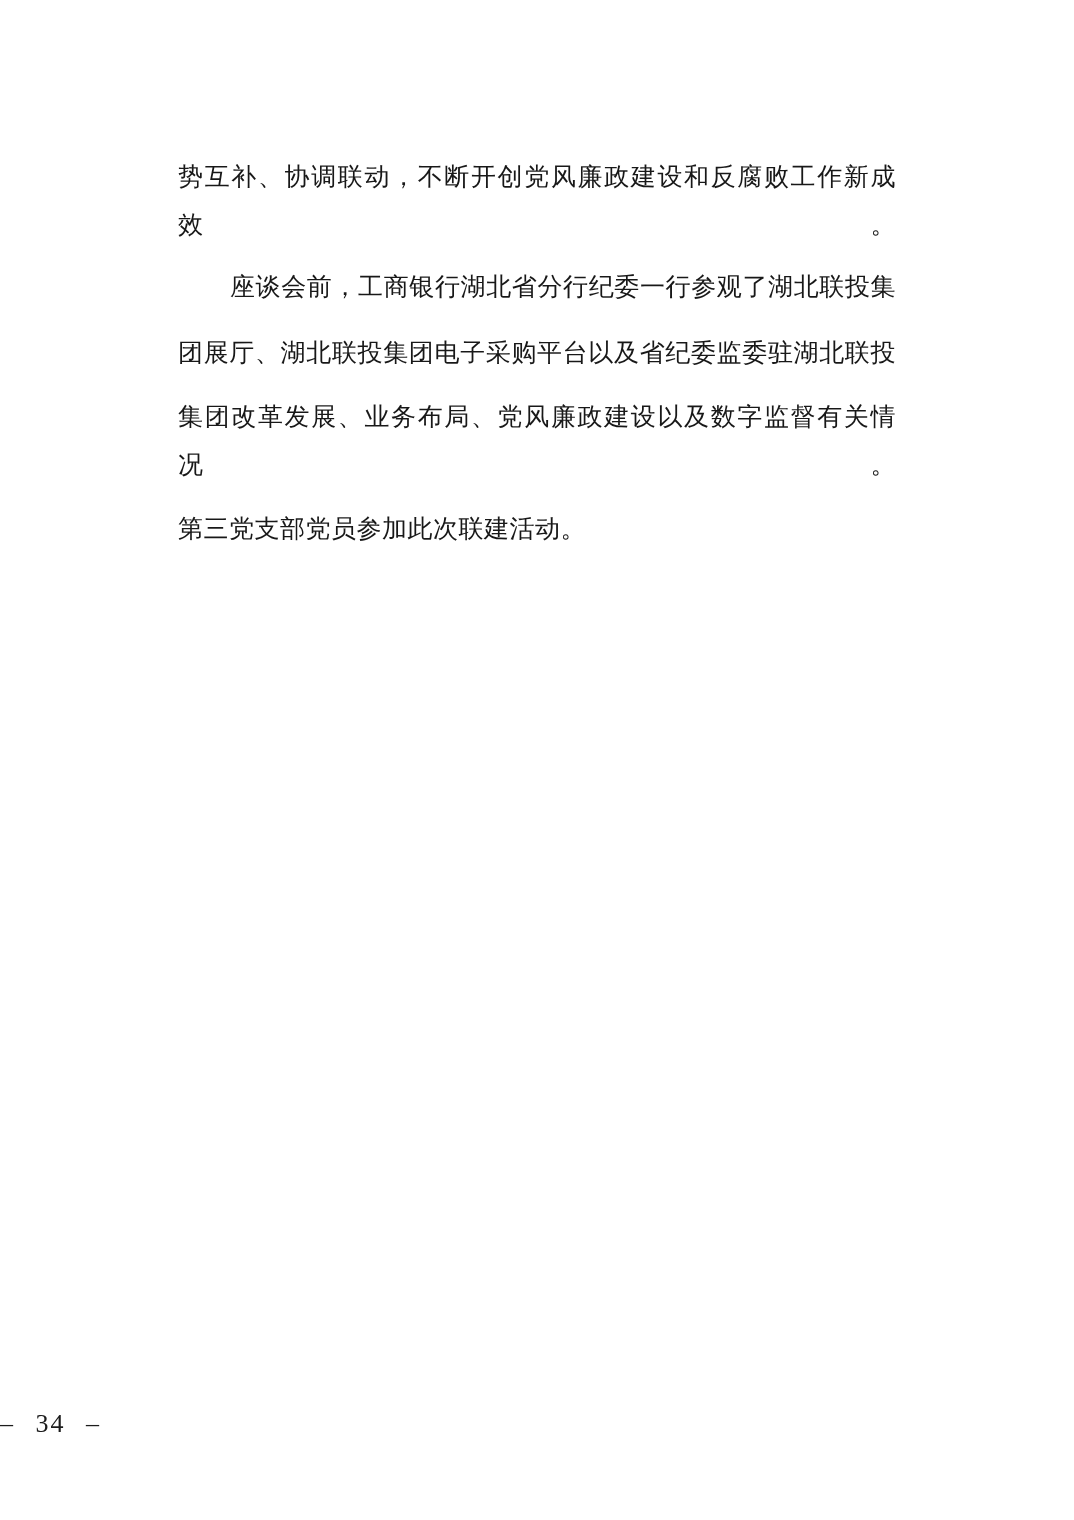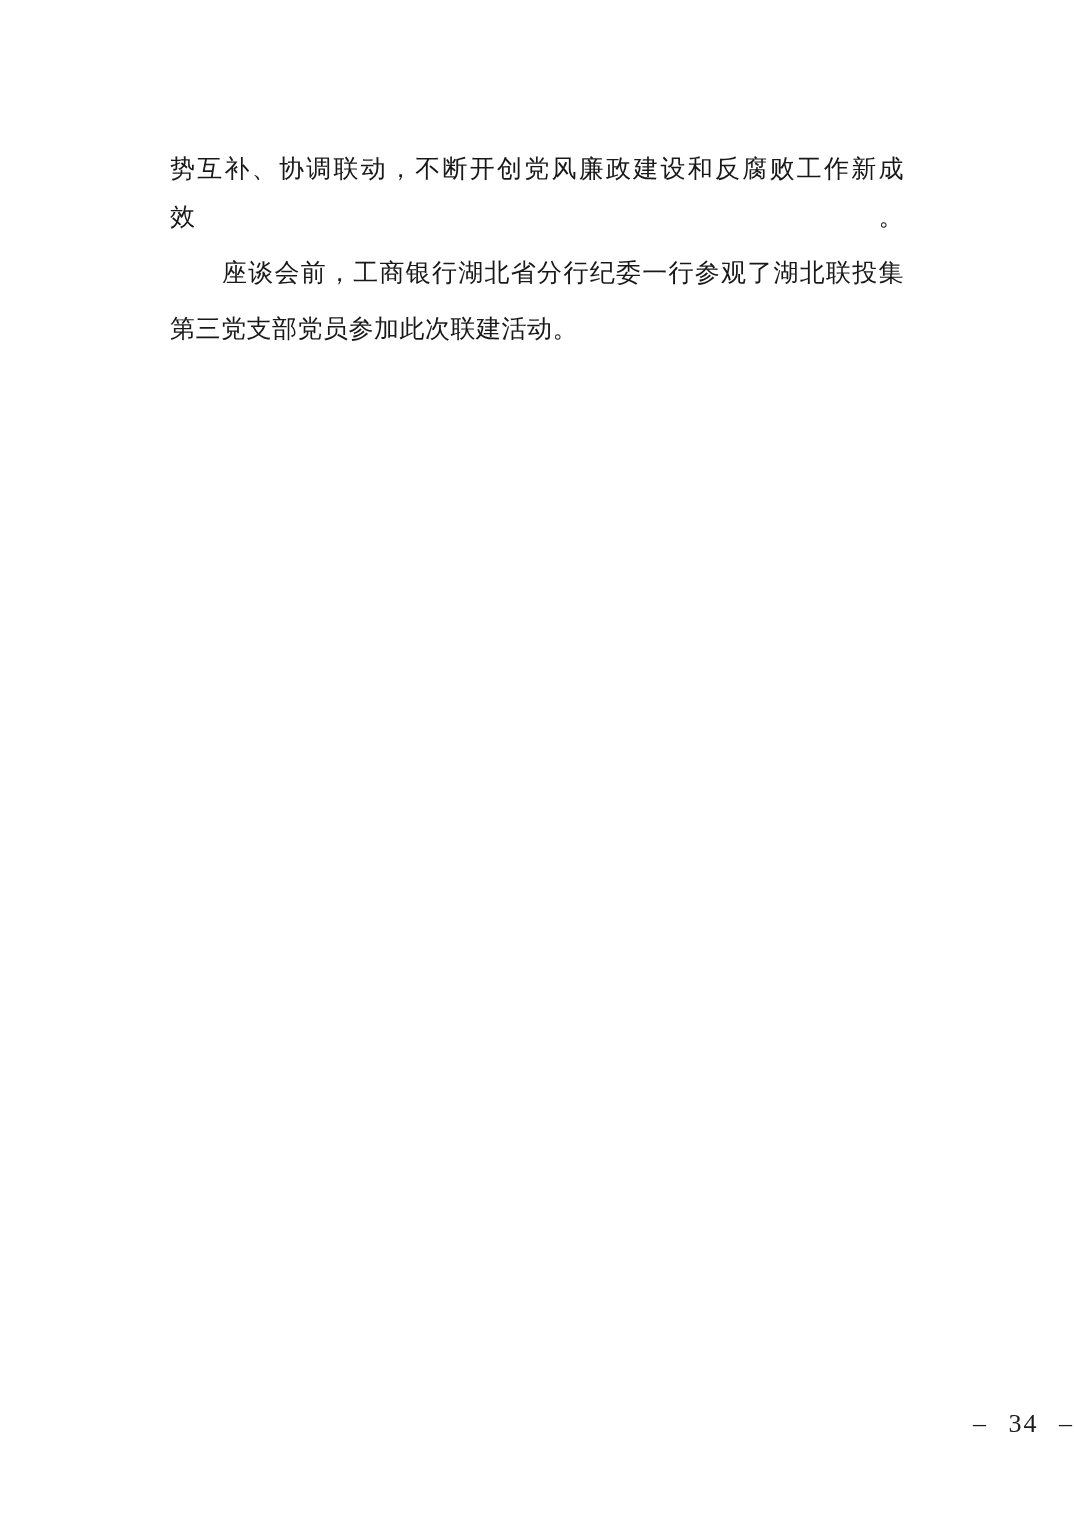--- a/index.html
+++ b/index.html
@@ -16,52 +16,55 @@
     font-family: "Liberation Serif", "DejaVu Serif", serif;
     color: #181818;
   }
   .body-text {
     position: absolute;
     left: 162px;
     top: 137px;
     width: 750px;
   }
   .line {
-    margin: 8px;
+    margin: 16px;
     padding: 0;
     font-size: 25px;
     line-height: 48px;
     letter-spacing: 0.5px;
     text-align: justify;
     text-align-last: justify;
     -moz-text-align-last: justify;
   }
   .line.indent {
     text-indent: 52px;
+    font-family: Liberation Mono, monospace;
   }
   .line.last {
     text-align: right;
     text-align-last: left;
     -moz-text-align-last: left;
   }
   .footer {
     position: absolute;
     top: 1409px;
     left: 0;
     width: 100%;
-    text-align: right;
+    text-align: left;
     font-size: 26px;
     letter-spacing: 2px;
     word-spacing: 12px;
     color: #1c1c1c;
   }
 </style>
 </head>
 <body>
 
 <div class="page">
   <div class="body-text">
     <p class="line">势互补、协调联动，不断开创党风廉政建设和反腐败工作新成效。</p>
     <p class="line indent">座谈会前，工商银行湖北省分行纪委一行参观了湖北联投集</p>
+    <p class="line">团展厅、湖北联投集团电子采购平台以及省纪委监委驻湖北联投</p>
+    <p class="line">集团改革发展、业务布局、党风廉政建设以及数字监督有关情况。</p>
     <p class="line last">第三党支部党员参加此次联建活动。</p>
   </div>
   <div class="footer">– 34 –</div>
 </div>
 
 </body></html>

